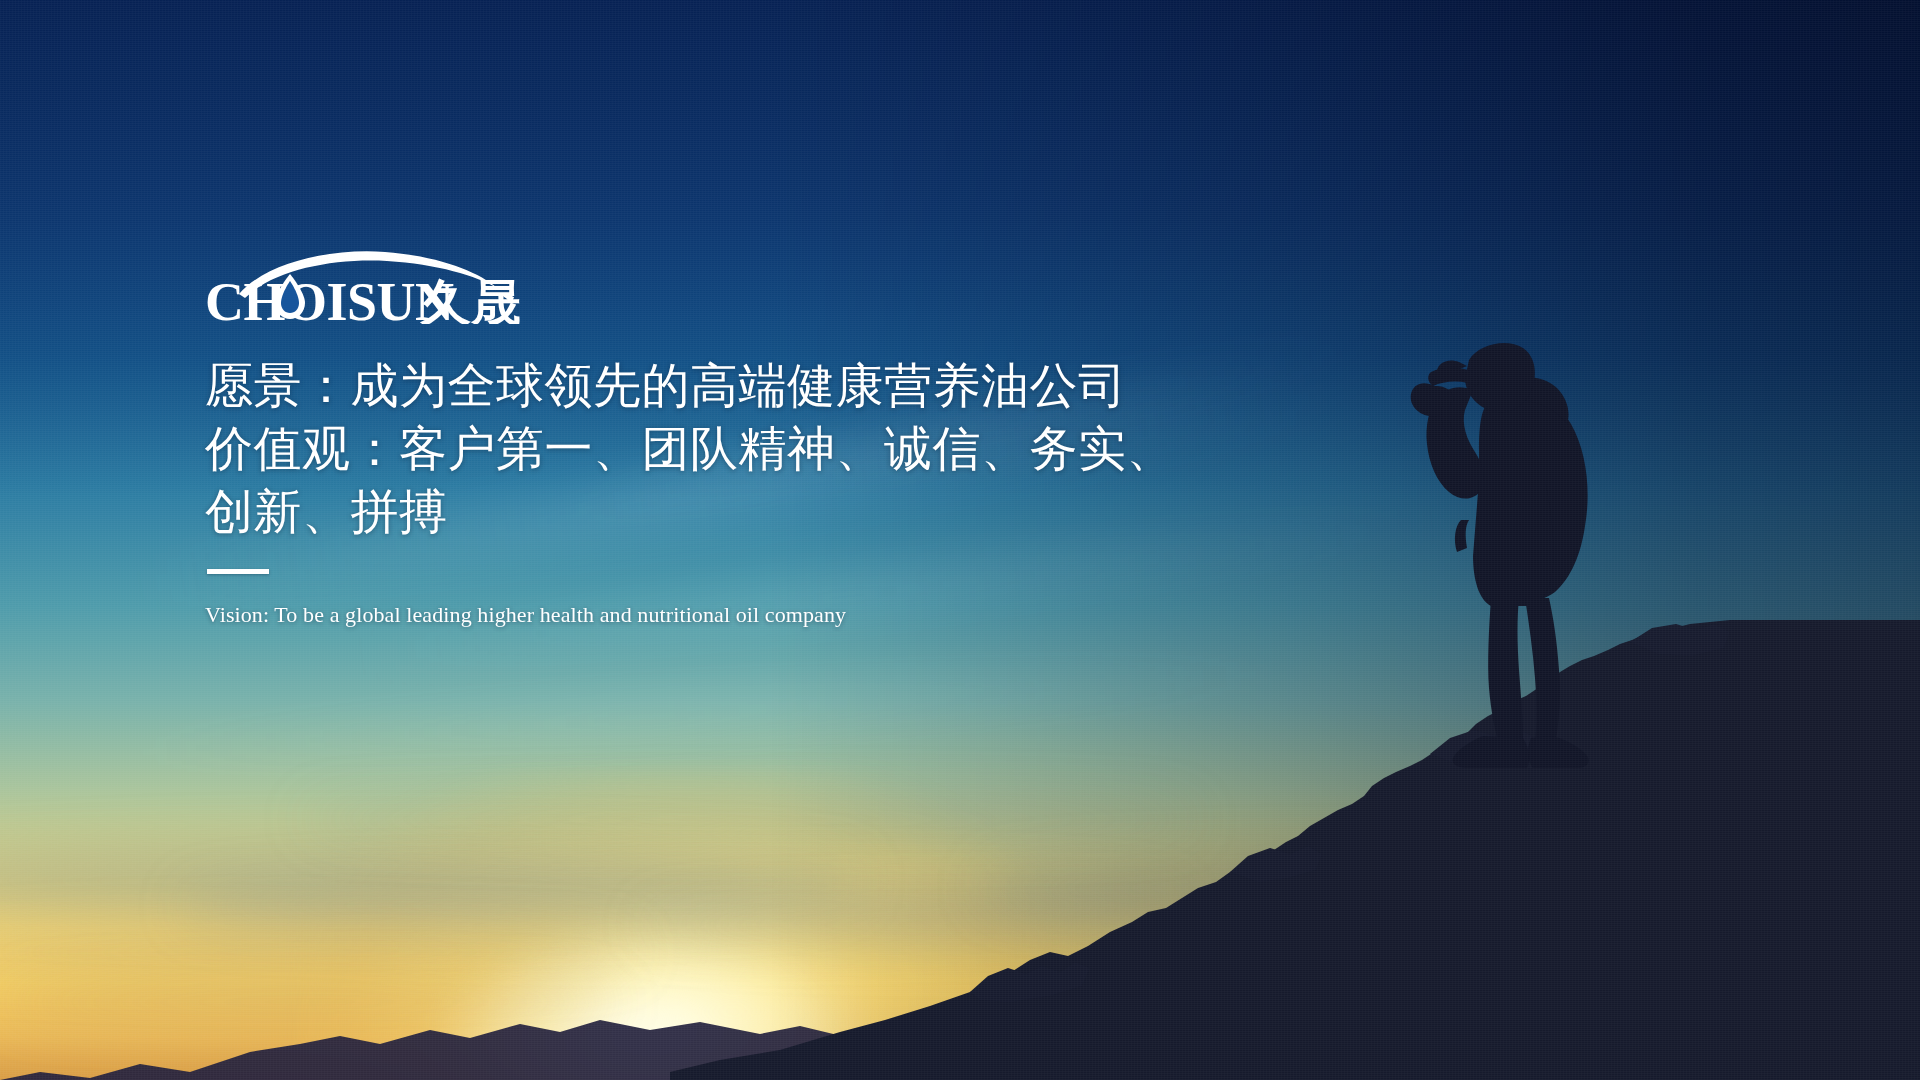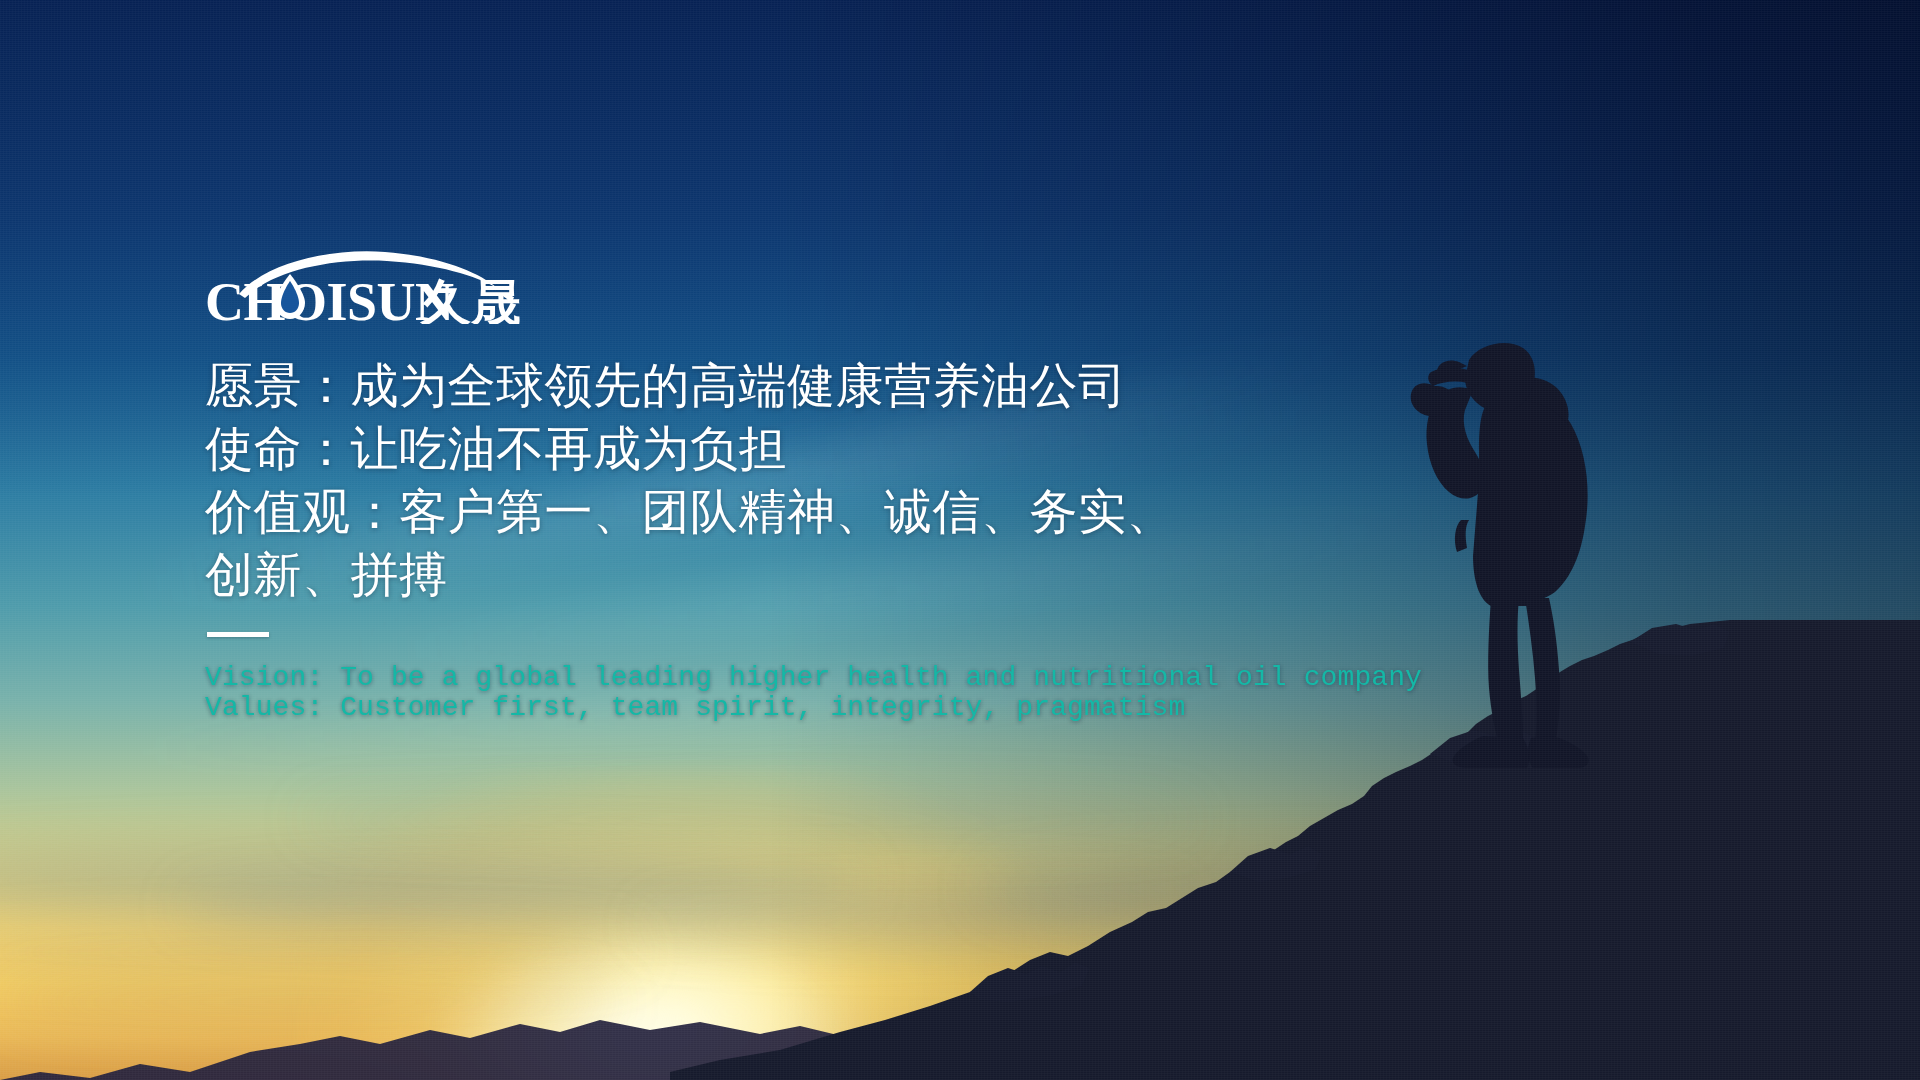--- a/index.html
+++ b/index.html
@@ -154,28 +154,28 @@
   .divider{
     width:62px; height:5px;
     background:#ffffff;
     margin:26px 0 26px 2px;
     box-shadow:0 1px 3px rgba(0,25,50,.3);
   }
 
   
   .en-block{ margin-top:2px; }
   .en-line{
-    color:#14b8a6;
-    font-size:28px;
+    color:#ffffff;
+    font-size:22px;
     line-height:30px;
     font-weight:400;
     letter-spacing:.1px;
     white-space:nowrap;
     text-shadow:0 1px 4px rgba(0,25,50,.42);
-    font-family:Liberation Mono, monospace;
+    font-family:Liberation Serif, serif;
   }
 </style>
 </head>
 <body>
 
 <div id="stage">
 
   <div class="sky-base"></div>
   <div class="sky-topdark"></div>
 
@@ -300,26 +300,24 @@
           <path d="M85 33 C85 33 76 46 76 55 C76 61 80 65 85 65
                    C90 65 94 61 94 55 C94 46 85 33 85 33 Z" fill="#17559c"></path>
         </g>
 
         <text x="216" y="72" font-family="'DejaVu Serif','Liberation Serif',serif" font-size="50" font-weight="700" fill="#ffffff">久晟</text>
       </svg>
     </div>
 
     <div class="cn-block">
       <div class="cn-line">愿景：成为全球领先的高端健康营养油公司</div>
-      <div class="cn-line">使命：让吃油不再成为负担</div>
       <div class="cn-line">价值观：客户第一、团队精神、诚信、务实、</div>
       <div class="cn-line">创新、拼搏</div>
     </div>
 
     <div class="divider"></div>
 
     <div class="en-block">
       <div class="en-line">Vision: To be a global leading higher health and nutritional oil company</div>
-      <div class="en-line">Values: Customer first, team spirit, integrity, pragmatism</div>
     </div>
 
   </div>
 </div>
 
 </body></html>

